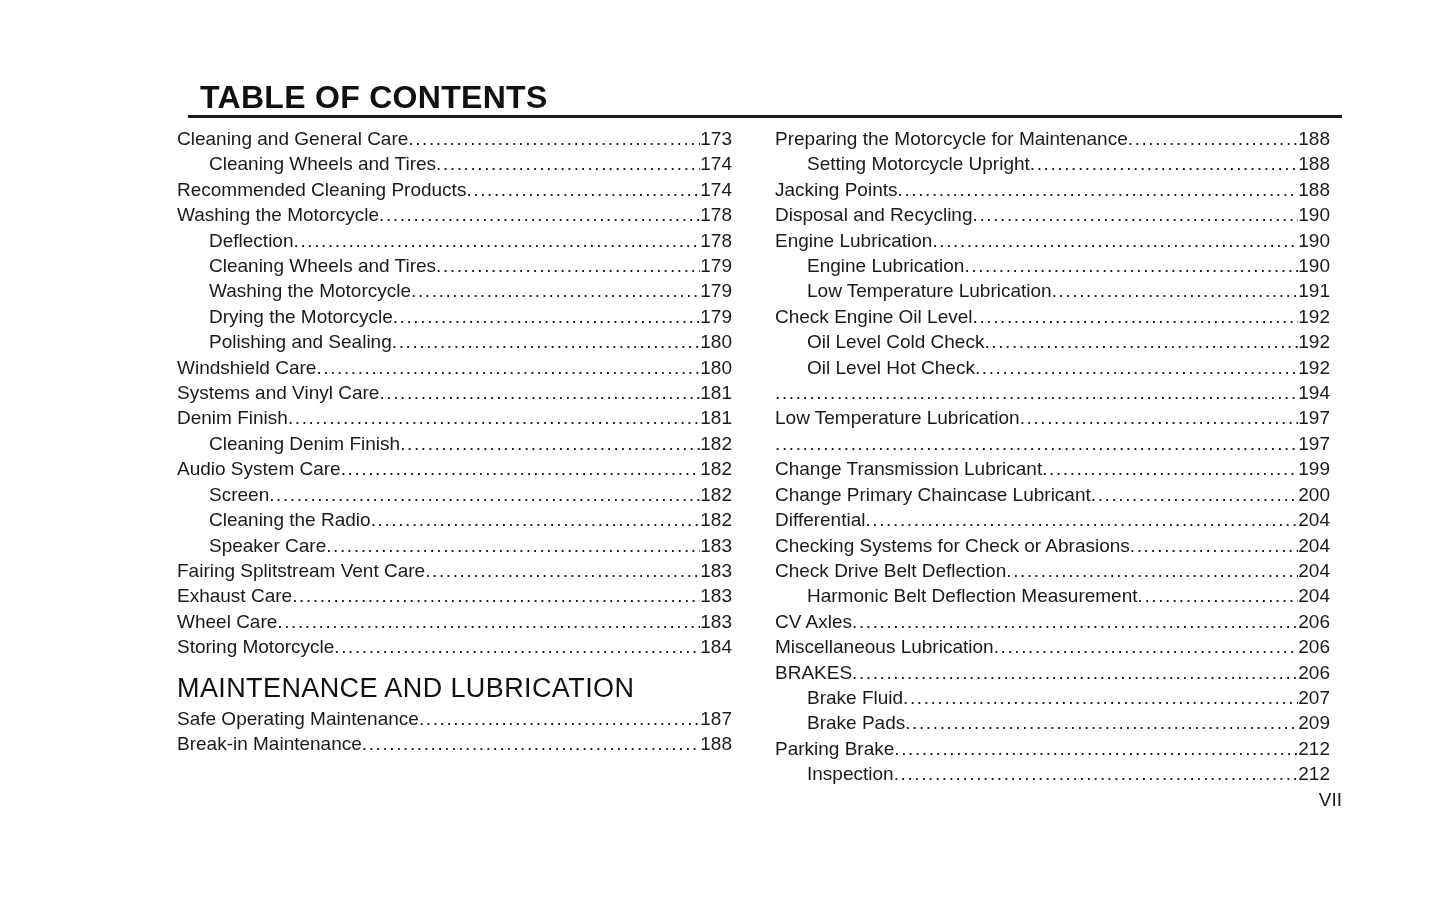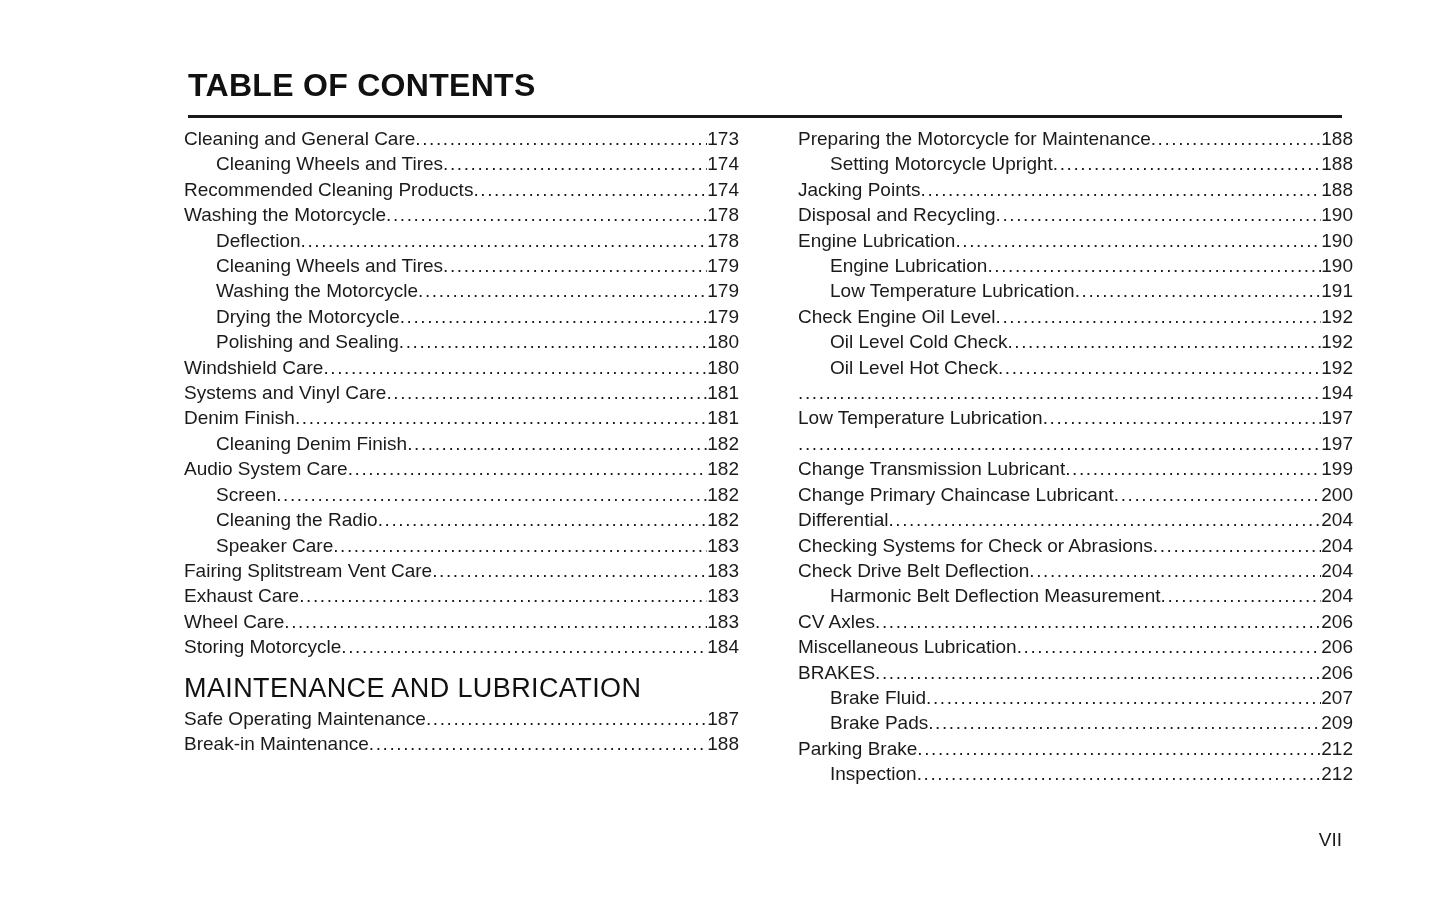--- a/index.html
+++ b/index.html
@@ -13,43 +13,43 @@
     height: 900px;
     background: #ffffff;
     font-family: "Liberation Sans", sans-serif;
     color: #1a1a1a;
     overflow: hidden;
   }
   .page-title {
     position: absolute;
     left: 188px;
     top: 67px;
-    margin: 0;
+    margin: 12px;
     font-size: 32px;
     line-height: 36px;
     font-weight: bold;
     letter-spacing: 0.3px;
     color: #111111;
     white-space: nowrap;
   }
   .title-rule {
     position: absolute;
     left: 188px;
     top: 115px;
     width: 1154px;
     height: 3px;
     background: #1a1a1a;
   }
   .toc-columns {
     position: absolute;
-    left: 184px;
+    left: 177px;
     top: 126px;
     width: 1154px;
     display: flex;
-    gap: 59px;
+    gap: 43px;
   }
   .toc-col {
     width: 555px;
     flex: 0 0 555px;
   }
   .toc-row {
     display: flex;
     align-items: baseline;
     font-size: 19px;
     line-height: 25.4px;
@@ -79,21 +79,21 @@
     line-height: 33px;
     font-weight: normal;
     letter-spacing: 0.4px;
     color: #111111;
     margin: 12px 0 1px 0;
     white-space: nowrap;
   }
   .page-number {
     position: absolute;
     right: 103px;
-    top: 828px;
+    top: 788px;
     font-size: 19px;
     line-height: 24px;
     color: #1a1a1a;
   }
 </style>
 </head>
 <body>
 
 <div class="page">
   <h1 class="page-title">TABLE OF CONTENTS</h1>

